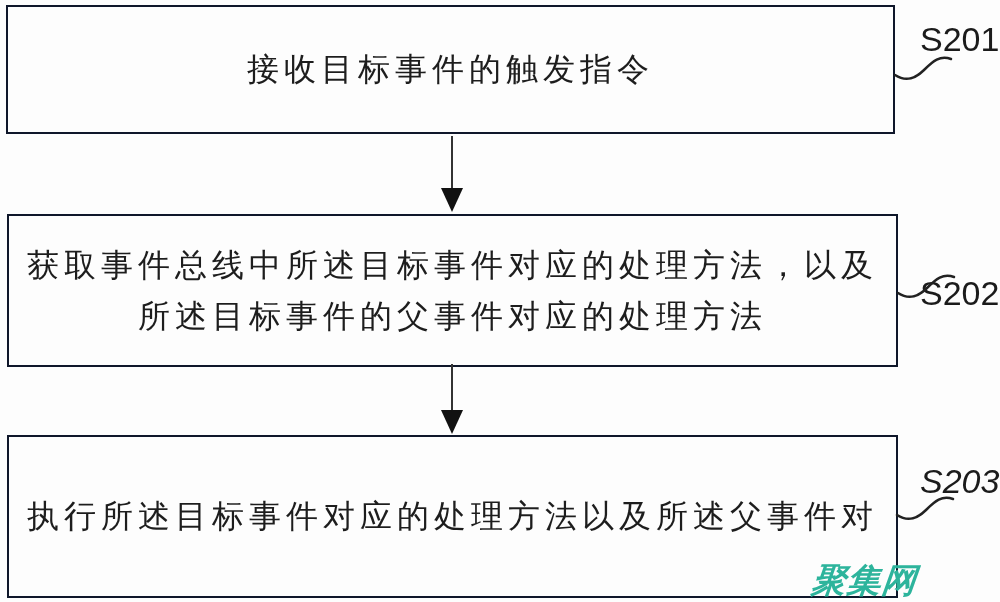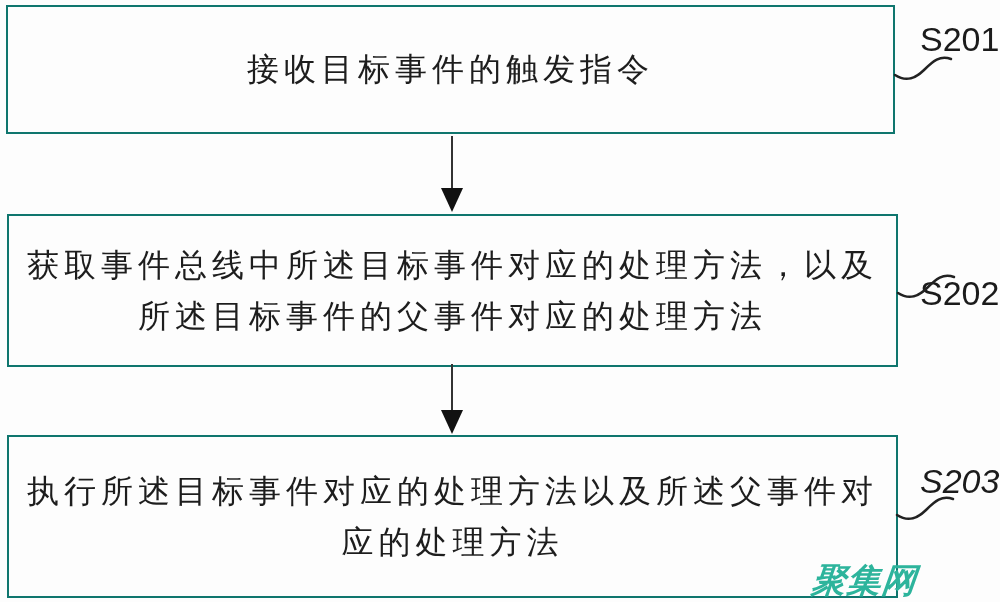--- a/index.html
+++ b/index.html
@@ -7,21 +7,21 @@
     position: relative;
     width: 1000px;
     height: 602px;
     background: #fdfdfd;
     overflow: hidden;
     font-family: "Liberation Serif", "DejaVu Serif", serif;
   }
   .step-box {
     position: absolute;
     box-sizing: border-box;
-    border: 2px solid #0f766e;
+    border: 2px solid #0f172a;
     background: #fdfdfd;
     display: flex;
     flex-direction: column;
     justify-content: center;
     align-items: center;
     text-align: center;
     color: #1d1d1d;
     font-size: 32px;
     letter-spacing: 5px;
     line-height: 51px;
@@ -71,21 +71,20 @@
     <div class="box-line">接收目标事件的触发指令</div>
   </div>
 
   <div class="step-box" id="box-s202">
     <div class="box-line">获取事件总线中所述目标事件对应的处理方法，以及</div>
     <div class="box-line">所述目标事件的父事件对应的处理方法</div>
   </div>
 
   <div class="step-box" id="box-s203">
     <div class="box-line">执行所述目标事件对应的处理方法以及所述父事件对</div>
-    <div class="box-line">应的处理方法</div>
   </div>
 
   <div class="step-label" id="label-s201">S201</div>
   <div class="step-label" id="label-s202">S202</div>
   <div class="step-label" id="label-s203">S203</div>
 
   <svg class="overlay-svg" viewBox="0 0 1000 602" xmlns="http://www.w3.org/2000/svg">
 
     <line x1="452" y1="136" x2="452" y2="190" stroke="#333333" stroke-width="2"></line>
     <polygon points="441,188 463,188 452,212" fill="#111111"></polygon>

